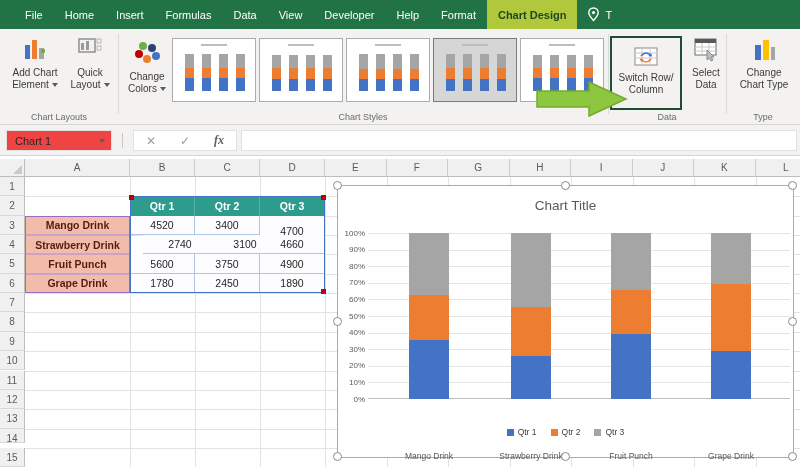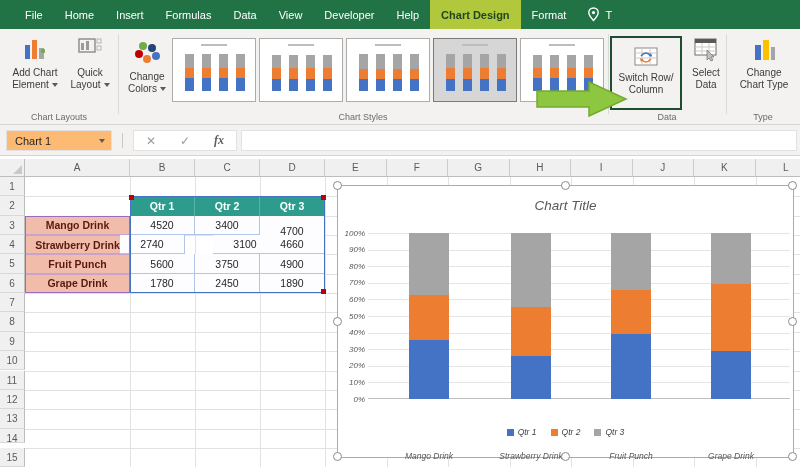--- a/index.html
+++ b/index.html
@@ -35,21 +35,21 @@
 
   
   #switch-btn { border:2px solid #1E4D2F; background:#F3F2F1; width:72px; left:610px; top:7px; height:74px;
                 padding-top:2px; }
   
   #green-arrow { position:absolute; left:536px; top:51px; z-index:40; }
 
   
   #fbar { position:absolute; top:125px; left:0; width:800px; height:31px; background:#F3F2F1;
           border-bottom:1px solid #D5D5D5; }
-  #namebox { position:absolute; left:6px; top:5px; width:106px; height:21px; background:#fdba74;
+  #namebox { position:absolute; left:6px; top:5px; width:106px; height:21px; background:#ef4444;
              border:1px solid #E1E1E1; font-size:11px; color:#262626; display:flex; align-items:center;
              padding-left:8px; }
   #namebox .nb-caret { margin-left:auto; margin-right:6px; }
   .fbar-sep { position:absolute; left:122px; top:8px; width:1px; height:15px; background:#C8C8C8; }
   #fx-icons { position:absolute; left:133px; top:5px; width:104px; height:21px; background:#fff;
               border:1px solid #E1E1E1; display:flex; align-items:center; justify-content:space-around;
               color:#9B9B9B; font-size:12px; }
   #fx-icons .fx { font-style:italic; font-family:"Liberation Serif", serif; color:#5f5f5f; font-weight:bold; }
   #formula-input { position:absolute; left:241px; top:5px; width:556px; height:21px; background:#fff;
                    border:1px solid #E1E1E1; font-size:11px; padding-left:6px; color:#262626; }
@@ -70,21 +70,21 @@
   
   .cell { position:absolute; font-size:10.5px; display:flex; align-items:center; justify-content:center; }
   .hdr-cell { background:#2E9C8D; color:#fff; font-weight:bold; border-right:1px solid #57B3A6; }
   .lbl-cell { background:#F2BCAB; color:#581A0E; font-weight:bold; border:1px solid #C9A3C9; }
   .val-cell { background:#FDFDFF; color:#262626; border-right:1px solid #AFC6E8; border-bottom:1px solid #AFC6E8; }
   .range-outline { position:absolute; pointer-events:none; }
   .red-dot { position:absolute; width:5px; height:5px; background:#C00000; }
 
   
   #chart { position:absolute; left:337px; top:26px; width:457px; height:273px; background:#fff;
-           border:1px solid #ABABAB; z-index:20;font-style:italic; }
+           border:1px solid #ABABAB; z-index:20; }
   .handle { position:absolute; width:9px; height:9px; border-radius:50%; background:#fff;
             border:1.5px solid #8A8A8A; z-index:30; }
   #chart-title { position:absolute; top:12px; left:0; width:100%; text-align:center; font-size:13.5px;
                  color:#595959; }
   #plot { position:absolute; left:30px; top:47px; width:422px; height:166px; }
   .c-grid { position:absolute; left:0; width:100%; height:1px; background:#E5E5E5; }
   .c-axis { position:absolute; left:0; bottom:0; width:100%; height:1px; background:#BFBFBF; }
   .c-ytick { position:absolute; right:428px; width:30px; text-align:right; font-size:8px; color:#595959; }
   .c-bar-seg { position:absolute; }
   .c-cat { position:absolute; top:218px; width:110px; text-align:center; font-size:8.5px; color:#595959; }
@@ -99,22 +99,22 @@
 <div id="menubar">
   <div id="menu-tabs">
       <div class="menu-tab">File</div>
       <div class="menu-tab">Home</div>
       <div class="menu-tab">Insert</div>
       <div class="menu-tab">Formulas</div>
       <div class="menu-tab">Data</div>
       <div class="menu-tab">View</div>
       <div class="menu-tab">Developer</div>
       <div class="menu-tab">Help</div>
+      <div class="menu-tab">Format</div>
       <div class="menu-tab active">Chart Design</div>
-      <div class="menu-tab">Format</div>
     </div>
   <div class="tellme">
     <svg width="13" height="15" viewBox="0 0 13 15">
       <path d="M6.5 1 C3.7 1 1.8 3 1.8 5.6 C1.8 8.5 6.5 13.5 6.5 13.5 C6.5 13.5 11.2 8.5 11.2 5.6 C11.2 3 9.3 1 6.5 1 Z" fill="none" stroke="#fff" stroke-width="1.4"></path>
       <circle cx="6.5" cy="5.6" r="1.6" fill="#fff"></circle>
     </svg>
     <span>T</span>
   </div>
 </div>
 
@@ -373,21 +373,21 @@
     </div>
   <div id="cells-layer">
       <div class="cell hdr-cell" style="left: 130px; top: 37.35px; width: 65px; height: 19.35px;">Qtr 1</div>
       <div class="cell hdr-cell" style="left: 195px; top: 37.35px; width: 65px; height: 19.35px;">Qtr 2</div>
       <div class="cell hdr-cell" style="left: 260px; top: 37.35px; width: 65px; height: 19.35px;">Qtr 3</div>
       <div class="cell lbl-cell" style="left: 25px; top: 56.7px; width: 105px; height: 19.35px;">Mango Drink</div>
       <div class="cell val-cell" style="left: 130px; top: 56.7px; width: 65px; height: 19.35px;">4520</div>
       <div class="cell val-cell" style="left: 195px; top: 56.7px; width: 65px; height: 19.35px;">3400</div>
       <div class="cell val-cell" style="left: 260px; top: 56.7px; width: 65px; height: 31px;">4700</div>
       <div class="cell lbl-cell" style="left: 25px; top: 76.05px; width: 105px; height: 19.35px;">Strawberry Drink</div>
-      <div class="cell val-cell" style="left: 120px; top: 76.05px; width: 65px; height: 19.35px;">2740</div>
+      <div class="cell val-cell" style="left: 143px; top: 76.05px; width: 75px; height: 19.35px;">2740</div>
       <div class="cell val-cell" style="left: 213px; top: 76.05px; width: 65px; height: 19.35px;">3100</div>
       <div class="cell val-cell" style="left: 260px; top: 76.05px; width: 65px; height: 19.35px;">4660</div>
       <div class="cell lbl-cell" style="left: 25px; top: 95.4px; width: 105px; height: 19.35px;">Fruit Punch</div>
       <div class="cell val-cell" style="left: 130px; top: 95.4px; width: 65px; height: 19.35px;">5600</div>
       <div class="cell val-cell" style="left: 195px; top: 95.4px; width: 65px; height: 19.35px;">3750</div>
       <div class="cell val-cell" style="left: 260px; top: 95.4px; width: 65px; height: 19.35px;">4900</div>
       <div class="cell lbl-cell" style="left: 25px; top: 114.75px; width: 105px; height: 19.35px;">Grape Drink</div>
       <div class="cell val-cell" style="left: 130px; top: 114.75px; width: 65px; height: 19.35px;">1780</div>
       <div class="cell val-cell" style="left: 195px; top: 114.75px; width: 65px; height: 19.35px;">2450</div>
       <div class="cell val-cell" style="left: 260px; top: 114.75px; width: 65px; height: 19.35px;">1890</div>

